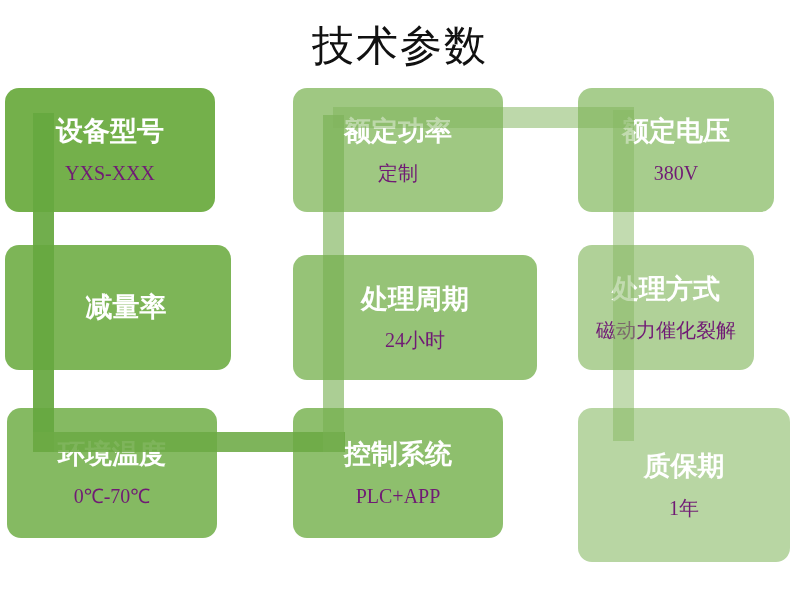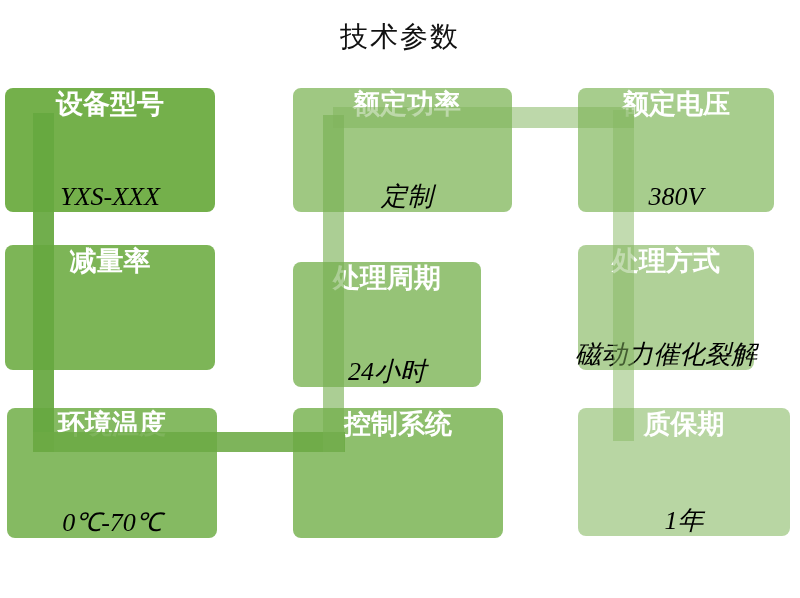--- a/index.html
+++ b/index.html
@@ -14,52 +14,51 @@
     background: #ffffff;
     overflow: hidden;
     font-family: "Liberation Sans", sans-serif;
   }
   .slide-title {
     position: absolute;
     top: 18px;
     left: 0;
     width: 100%;
     text-align: center;
-    font-size: 28px;
+    font-size: 42px;
     font-weight: 500;
     color: #111111;
     letter-spacing: 2px;
     font-family: Liberation Serif, serif;
   }
   .param-box {
     position: absolute;
-    border-radius: 8px;
+    border-radius: 14px;
     display: flex;
     flex-direction: column;
     align-items: center;
-    justify-content: space-between;
+    justify-content: center;
     row-gap: 13px;
     z-index: 1;
     text-align: center;
   }
   .param-label {
     color: #ffffff;
     font-family: "Liberation Serif", serif;
     font-size: 27px;
     font-weight: bold;
     line-height: 1.2;
   }
   .param-value {
-    color: #000000;
+    color: #701a75;
     font-family: "Liberation Serif", serif;
-    font-size: 26px;
+    font-size: 20px;
     font-weight: normal;
     line-height: 1.2;
     white-space: nowrap;
-    font-style: italic;
   }
   .connector {
     position: absolute;
     z-index: 2;
   }
 </style>
 </head>
 <body>
 
 <div class="slide">
@@ -69,46 +68,47 @@
   <div class="connector" style="left: 33px; top: 113px; width: 21px; height: 339px; background: rgba(102, 168, 64, 0.93);"></div>
   <div class="connector" style="left: 33px; top: 432px; width: 312px; height: 20px; background: rgba(108, 170, 68, 0.88);"></div>
   <div class="connector" style="left: 323px; top: 115px; width: 21px; height: 337px; background: rgba(120, 176, 82, 0.62);"></div>
   <div class="connector" style="left: 333px; top: 107px; width: 301px; height: 21px; background: rgba(128, 180, 92, 0.52);"></div>
   <div class="connector" style="left: 613px; top: 110px; width: 21px; height: 331px; background: rgba(133, 184, 97, 0.5);"></div>
 
   <div class="param-box" style="left: 5px; top: 88px; width: 210px; height: 124px; background: rgb(116, 176, 75);">
     <div class="param-label">设备型号</div>
     <div class="param-value">YXS-XXX</div>
   </div>
-  <div class="param-box" style="left: 293px; top: 88px; width: 210px; height: 124px; background: rgb(159, 200, 130); padding-left: 9px;">
+  <div class="param-box" style="left: 293px; top: 88px; width: 210px; height: 124px; background: rgb(159, 200, 130);">
     <div class="param-label">额定功率</div>
     <div class="param-value">定制</div>
   </div>
   <div class="param-box" style="left: 578px; top: 88px; width: 196px; height: 124px; background: rgb(167, 205, 141);">
     <div class="param-label">额定电压</div>
     <div class="param-value">380V</div>
   </div>
 
-  <div class="param-box" style="left: 5px; top: 245px; width: 210px; height: 125px; background: rgb(125, 181, 87);">
+  <div class="param-box" style="left: 5px; top: 245px; width: 210px; height: 125px; background: rgb(125, 181, 87); padding-left: 16px;">
     <div class="param-label">减量率</div>
   </div>
-  <div class="param-box" style="left: 293px; top: 262px; width: 188px; height: 125px; background: rgb(150, 195, 119);">
+  <div class="param-box" style="left: 293px; top: 255px; width: 244px; height: 125px; background: rgb(150, 195, 119);">
     <div class="param-label">处理周期</div>
     <div class="param-value">24小时</div>
   </div>
   <div class="param-box" style="left: 578px; top: 245px; width: 176px; height: 125px; background: rgb(176, 209, 152);">
     <div class="param-label">处理方式</div>
     <div class="param-value">磁动力催化裂解</div>
   </div>
 
   <div class="param-box" style="left: 7px; top: 408px; width: 210px; height: 130px; background: rgb(133, 186, 98);">
     <div class="param-label">环境温度</div>
     <div class="param-value">0℃-70℃</div>
   </div>
   <div class="param-box" style="left: 293px; top: 408px; width: 210px; height: 130px; background: rgb(142, 191, 109);">
     <div class="param-label">控制系统</div>
+    <div class="param-value">PLC+APP</div>
   </div>
-  <div class="param-box" style="left: 578px; top: 408px; width: 212px; height: 128px; background: rgb(184, 214, 163);">
+  <div class="param-box" style="left: 578px; top: 408px; width: 212px; height: 154px; background: rgb(184, 214, 163);">
     <div class="param-label">质保期</div>
     <div class="param-value">1年</div>
   </div>
 
 </div>
 
 </body></html>

